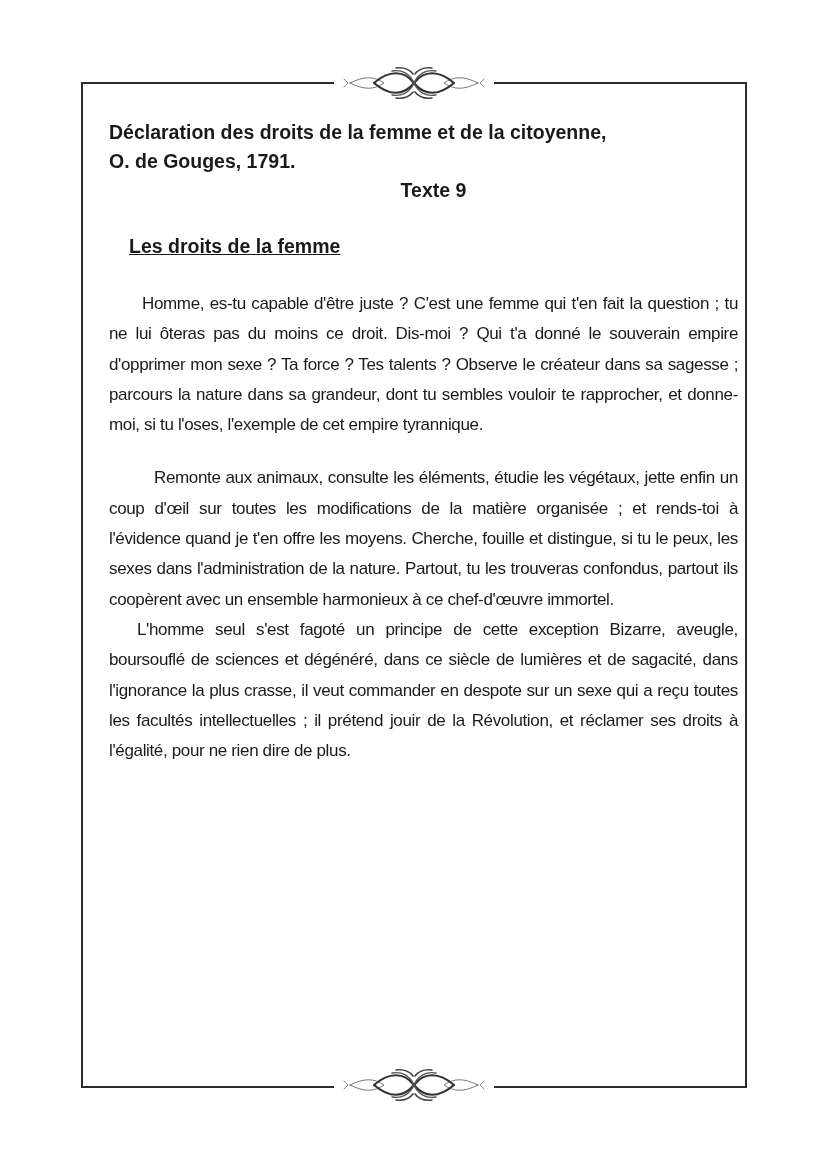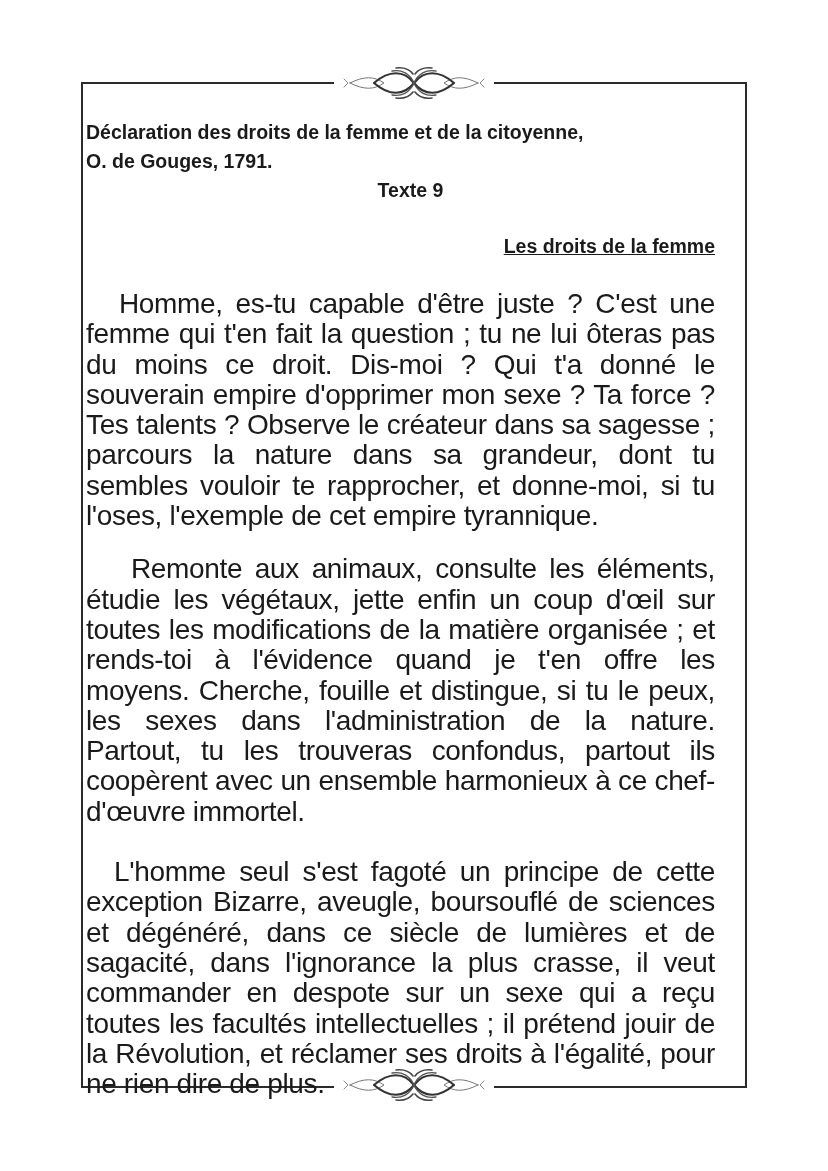--- a/index.html
+++ b/index.html
@@ -30,21 +30,21 @@
     width: 160px;
     height: 34px;
     background: #ffffff;
   }
   .ornament.top { top: 66px; }
   .ornament.bottom { top: 1068px; }
   .ornament svg { display: block; }
 
   .content {
     position: absolute;
-    left: 86px;
+    left: 109px;
     top: 118px;
     width: 629px;
   }
   .heading {
     font-weight: bold;
     font-size: 19.5px;
     line-height: 29px;
     margin: 0;
   }
   .texte-label {
@@ -52,35 +52,35 @@
     font-size: 19.5px;
     line-height: 29px;
     text-align: center;
     margin: 0;
     padding-left: 20px;
   }
   .subtitle {
     font-weight: bold;
     font-size: 19.5px;
     line-height: 29px;
-    text-align: right;
+    text-align: left;
     text-decoration: underline;
     margin: 27px 0 15px 0;
     padding-left: 20px;
   }
   .para {
-    font-size: 28px;
+    font-size: 17px;
     line-height: 30.3px;
     text-align: justify;
     margin: 0;
     letter-spacing: -0.35px;
   }
   .para.p1 { margin-top: 28px; text-indent: 33px; }
   .para.p2 { margin-top: 23px; text-indent: 45px; }
-  .para.p3 { margin-top: 30px; text-indent: 28px; }
+  .para.p3 { text-indent: 28px; }
 </style>
 </head>
 <body>
 
 <div class="frame"></div>
 
 <div class="ornament top">
   <svg width="160" height="34" viewBox="0 0 160 34">
     <g fill="none" stroke-linecap="round">
       <path d="M16 17 C 30 10, 40 10, 50 17 C 40 24, 30 24, 16 17 Z" stroke="#777" stroke-width="1"></path>

